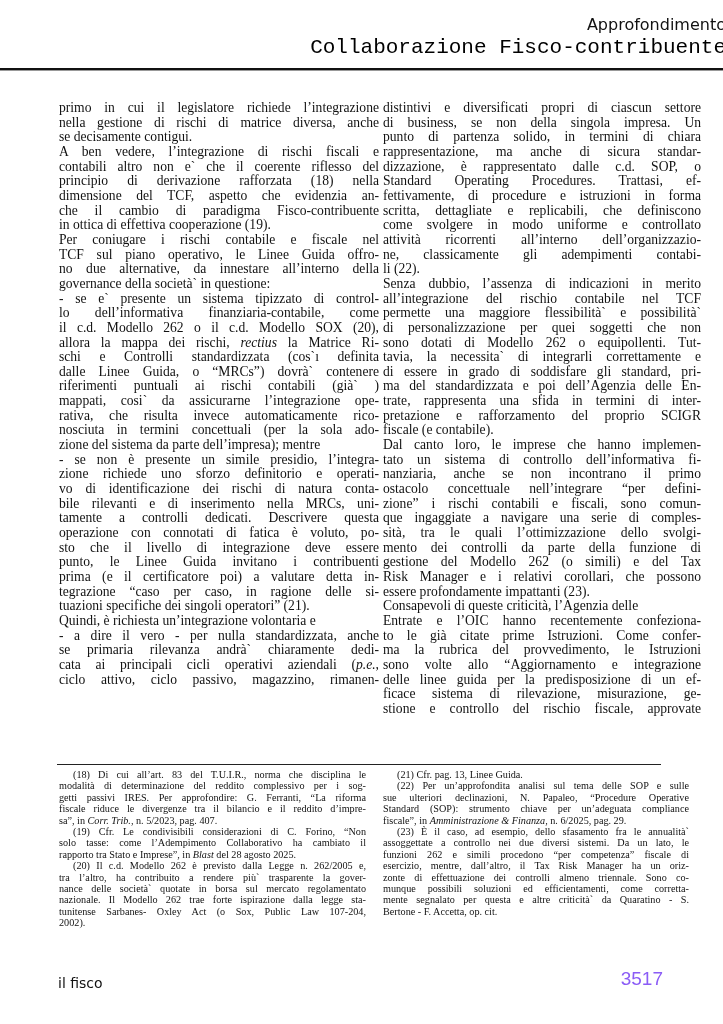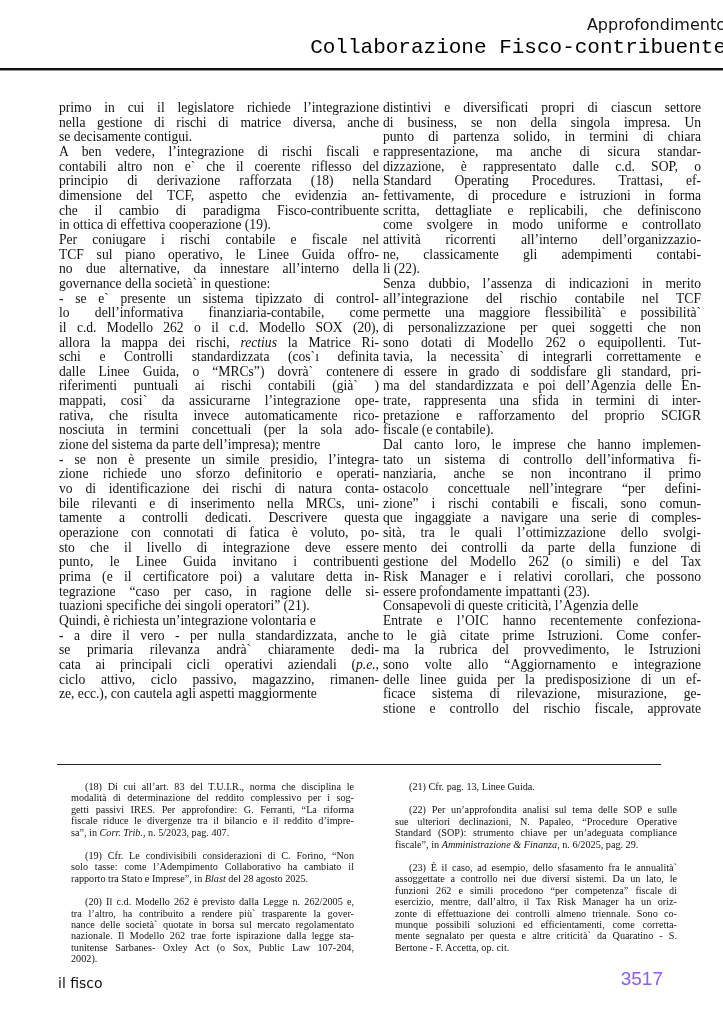--- a/index.html
+++ b/index.html
@@ -14,21 +14,21 @@
   .col-left { left: 59px; }
   .col-right { left: 383px; width: 318px; }
   .col p { margin: 0; }
   .col .line { display: block; text-align: justify; text-align-last: justify; white-space: nowrap; }
   .col .line.last { text-align-last: left; }
 
   .fn-rule { position: absolute; left: 57px; top: 764px; width: 604px; height: 1px; background: #222; }
   .fn-col { position: absolute; top: 769px; font-family: "Liberation Serif", serif; font-size: 10.2px; line-height: 11.4px; text-align: justify; }
   .fn-left { left: 59px; width: 307px; }
   .fn-right { left: 383px; width: 306px; }
-  .fn { margin: 12px; }
+  .fn { margin: 0; }
   .fn .line { display: block; text-align: justify; text-align-last: justify; white-space: nowrap; }
   .fn .line.first { padding-left: 14px; }
   .fn .line.last { text-align-last: left; }
   em { font-style: italic; }
 
   .footer-left { position: absolute; left: 58px; top: 975px; font-family: "DejaVu Sans", sans-serif; font-size: 14px; color: #111; }
   .footer-right { position: absolute; right: 60px; top: 968px; font-family: "Liberation Sans", sans-serif; font-size: 19px; color: #8b5cf6; }
 </style>
 </head>
 <body>
@@ -87,21 +87,20 @@
       <span class="line last">tuazioni specifiche dei singoli operatori” (21).</span>
     </p>
     <p class="para">
       <span class="line last">Quindi, è richiesta un’integrazione volontaria e</span>
     </p>
     <p class="para">
       <span class="line">- a dire il vero - per nulla standardizzata, anche</span>
       <span class="line">se primaria rilevanza andrà` chiaramente dedi-</span>
       <span class="line">cata ai principali cicli operativi aziendali (<em>p.e.</em>,</span>
       <span class="line">ciclo attivo, ciclo passivo, magazzino, rimanen-</span>
-      <span class="line last">ze, ecc.), con cautela agli aspetti maggiormente</span>
     </p>
   </div>
 <div class="col col-right" id="col-right">
     <p class="para">
       <span class="line">distintivi e diversificati propri di ciascun settore</span>
       <span class="line">di business, se non della singola impresa. Un</span>
       <span class="line">punto di partenza solido, in termini di chiara</span>
       <span class="line">rappresentazione, ma anche di sicura standar-</span>
       <span class="line">dizzazione, è rappresentato dalle c.d. SOP, o</span>
       <span class="line">Standard Operating Procedures. Trattasi, ef-</span>

